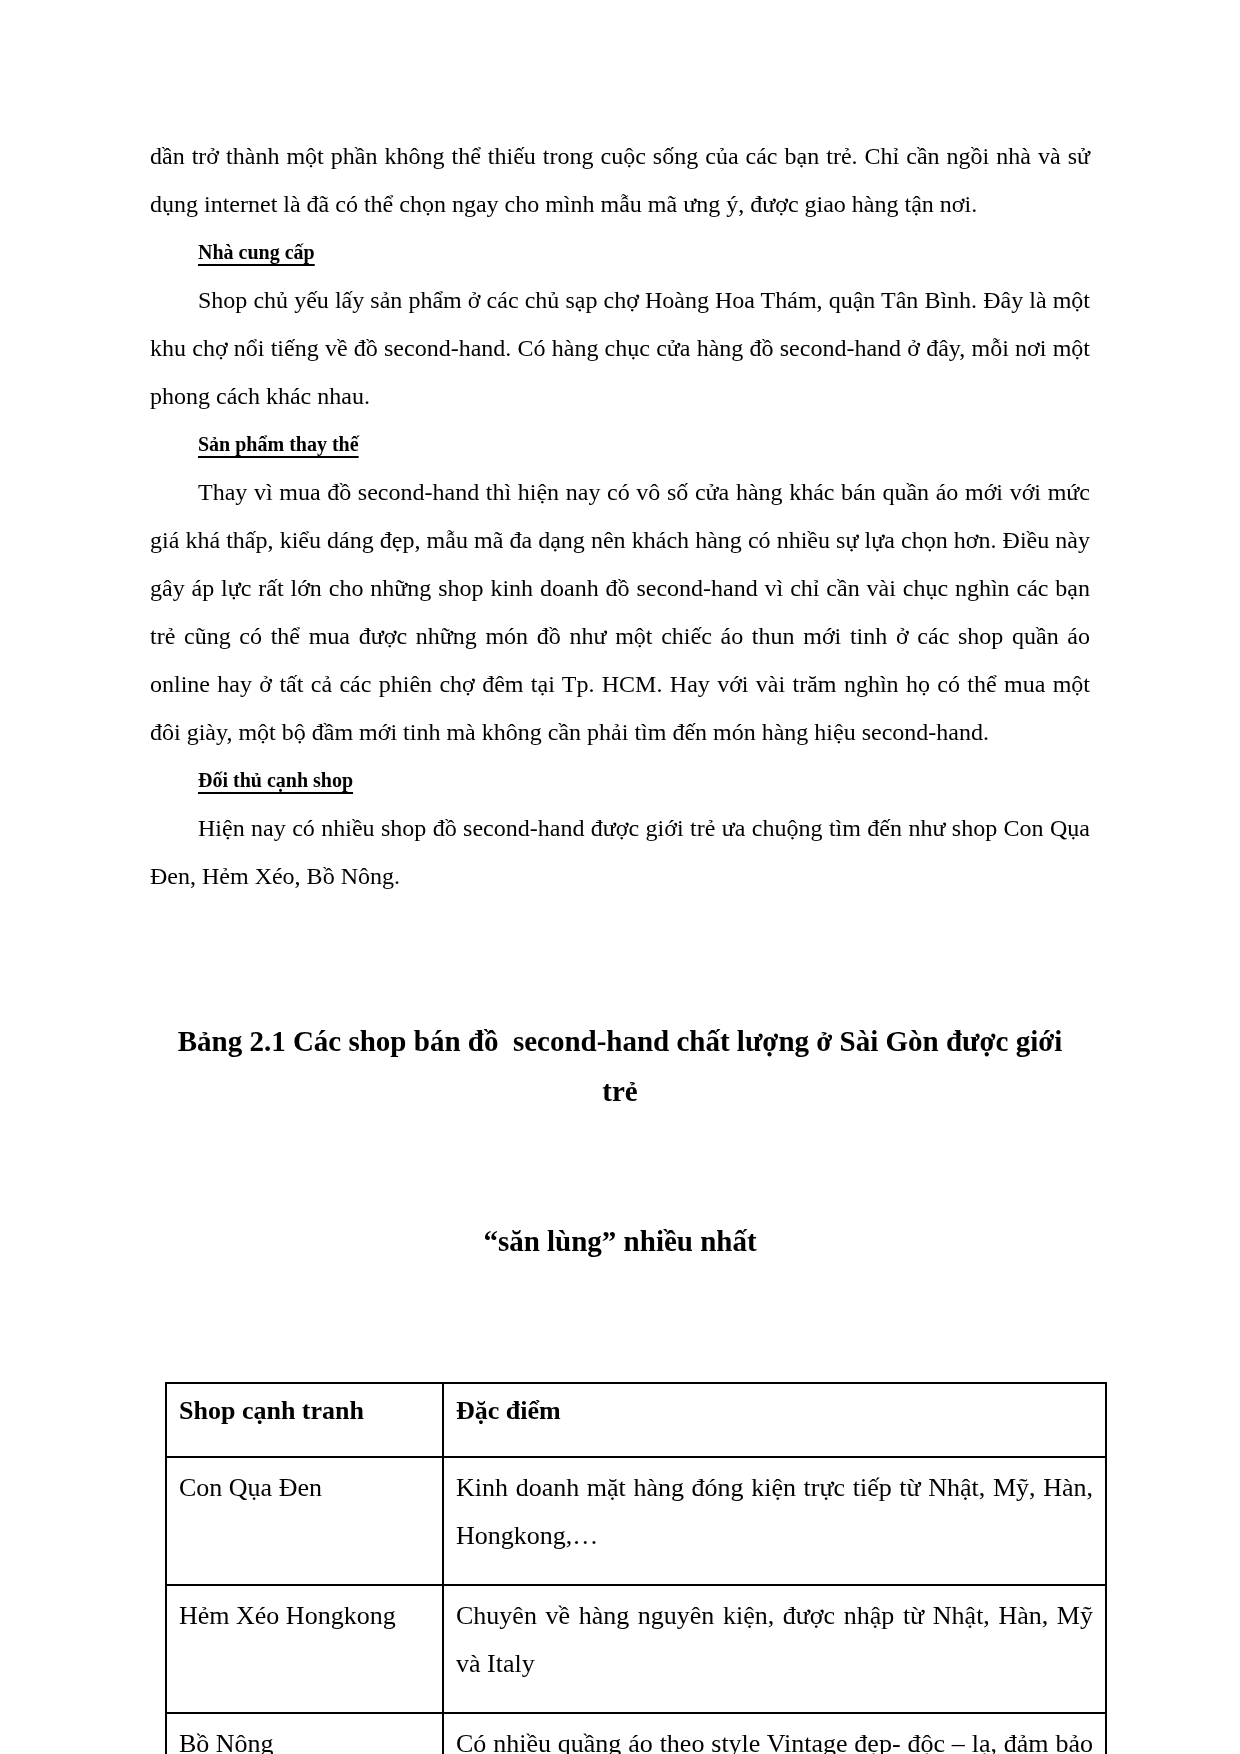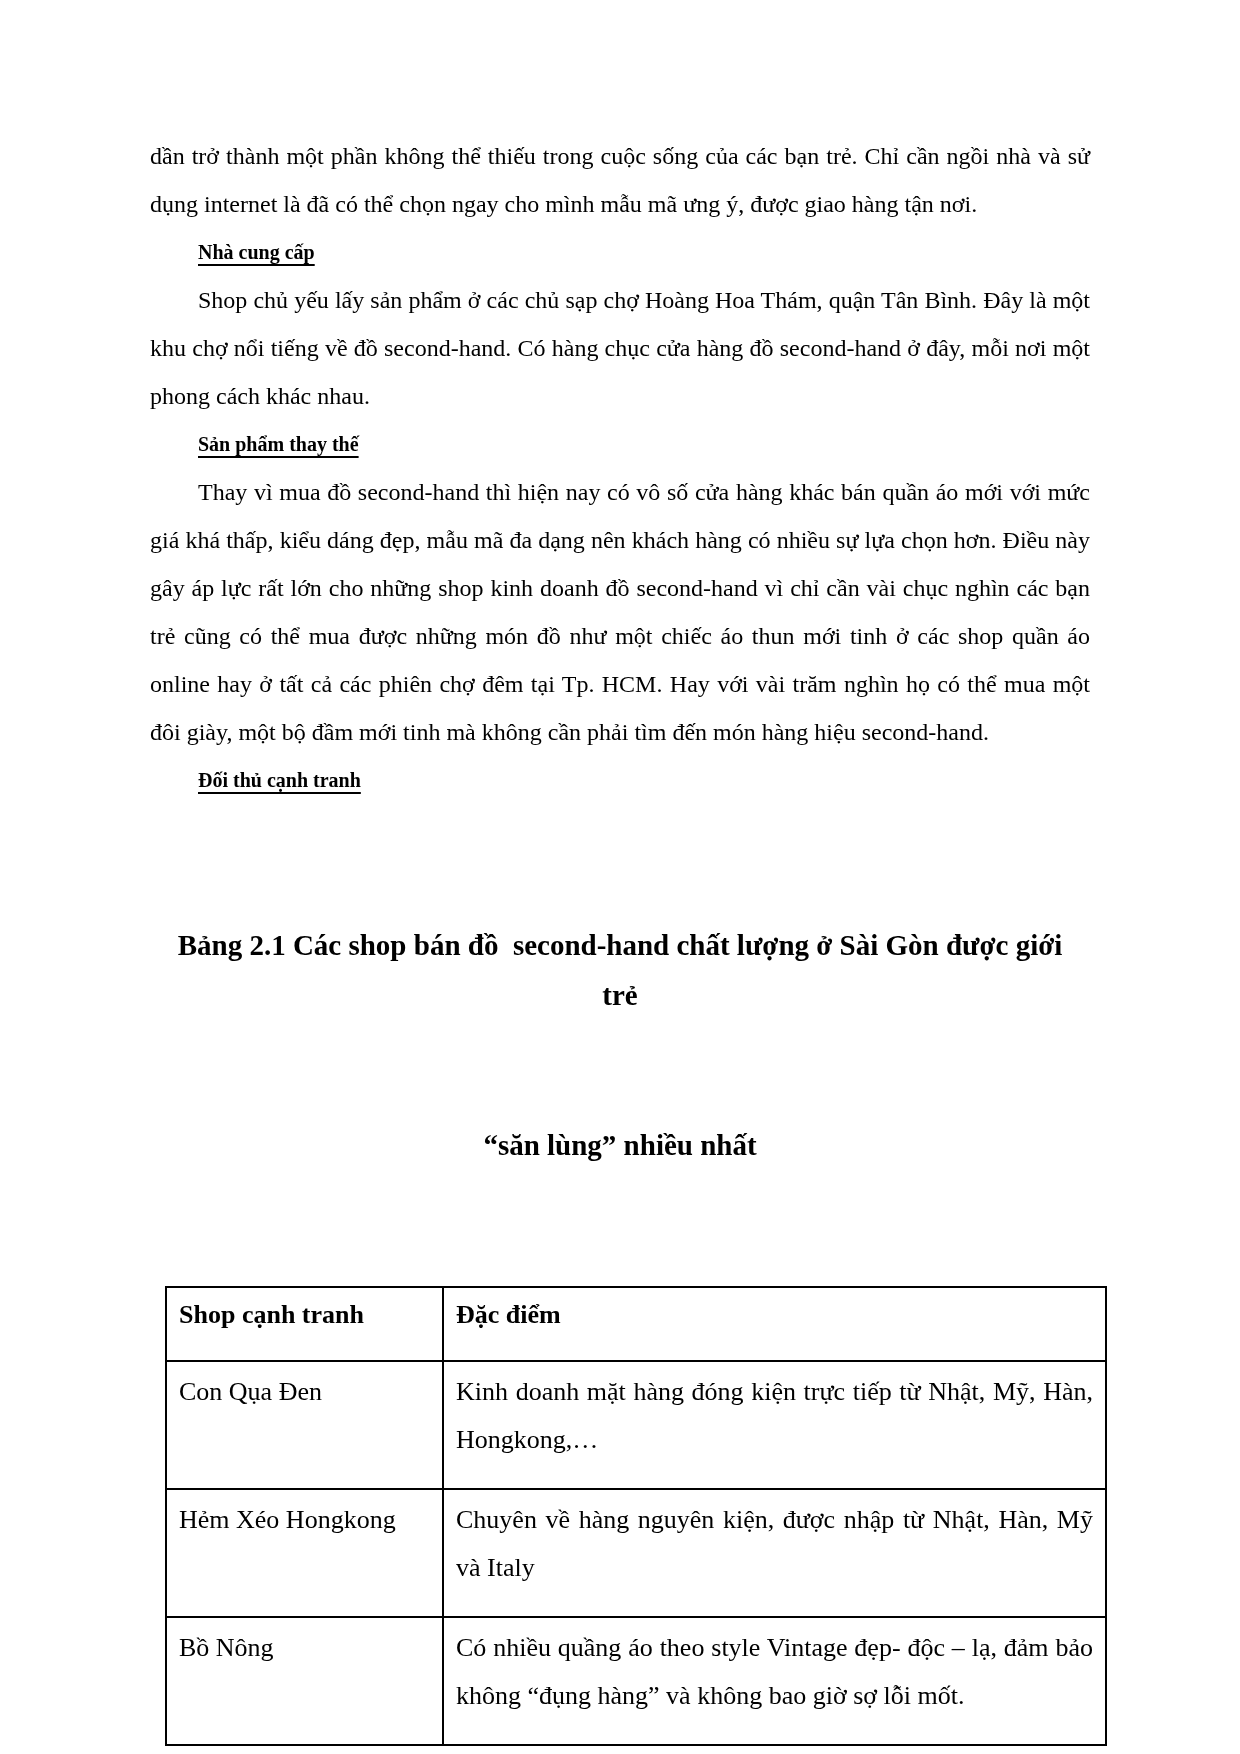--- a/index.html
+++ b/index.html
@@ -77,22 +77,23 @@
   <p class="para">dần trở thành một phần không thể thiếu trong cuộc sống của các bạn trẻ. Chỉ cần ngồi nhà và sử dụng internet là đã có thể chọn ngay cho mình mẫu mã ưng ý, được giao hàng tận nơi.</p>
 
   <h3 class="heading">Nhà cung cấp</h3>
 
   <p class="para indent">Shop chủ yếu lấy sản phẩm ở các chủ sạp chợ Hoàng Hoa Thám, quận Tân Bình. Đây là một khu chợ nổi tiếng về đồ second-hand. Có hàng chục cửa hàng đồ second-hand ở đây, mỗi nơi một phong cách khác nhau.</p>
 
   <h3 class="heading">Sản phẩm thay thế</h3>
 
   <p class="para indent">Thay vì mua đồ second-hand thì hiện nay có vô số cửa hàng khác bán quần áo mới với mức giá khá thấp, kiểu dáng đẹp, mẫu mã đa dạng nên khách hàng có nhiều sự lựa chọn hơn. Điều này gây áp lực rất lớn cho những shop kinh doanh đồ second-hand vì chỉ cần vài chục nghìn các bạn trẻ cũng có thể mua được những món đồ như một chiếc áo thun mới tinh ở các shop quần áo online hay ở tất cả các phiên chợ đêm tại Tp. HCM. Hay với vài trăm nghìn họ có thể mua một đôi giày, một bộ đầm mới tinh mà không cần phải tìm đến món hàng hiệu second-hand.</p>
 
-  <h3 class="heading">Đối thủ cạnh tranh</h3>
+  <h3 class="heading">Đối thủ cạnh shop</h3>
 
+  <p class="para indent">Hiện nay có nhiều shop đồ second-hand được giới trẻ ưa chuộng tìm đến như shop Con Qụa Đen, Hẻm Xéo, Bồ Nông.</p>
 
   <div class="caption">
     <div>Bảng 2.1 Các shop bán đồ  second-hand chất lượng ở Sài Gòn được giới trẻ</div>
     <div>“săn lùng” nhiều nhất</div>
   </div>
 
   <table class="shops">
     <colgroup>
         <col class="c1">
         <col class="c2">

